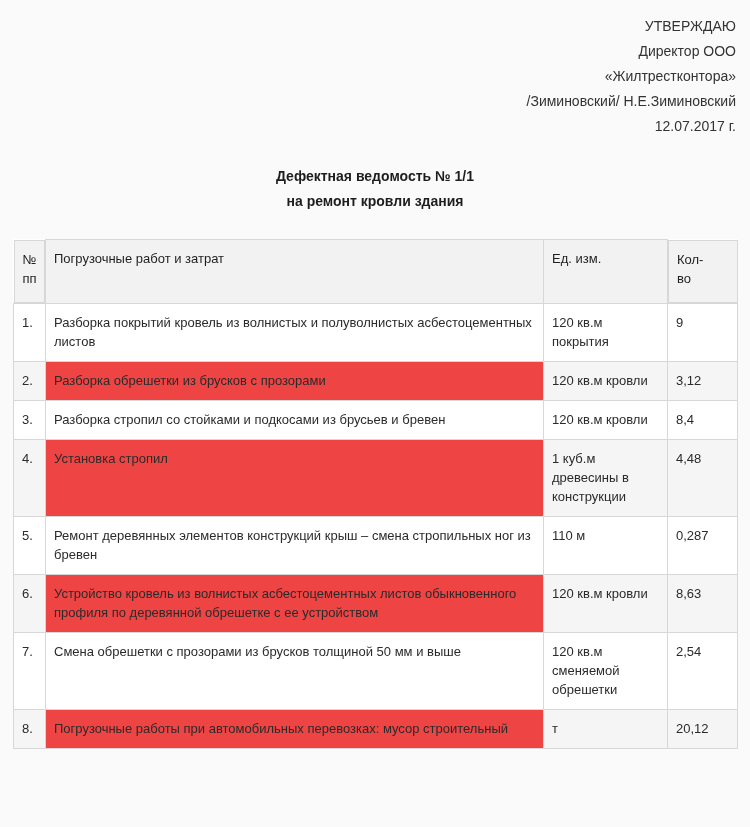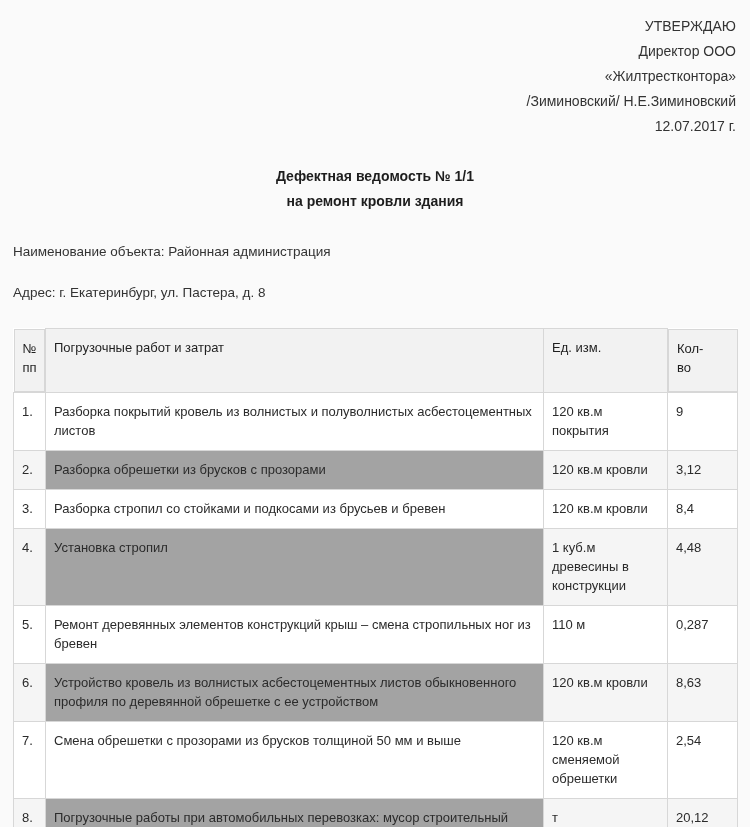--- a/index.html
+++ b/index.html
@@ -102,21 +102,21 @@
   td.cell-num {
     text-align: left;
     padding-left: 7px;
     padding-right: 2px;
     color: #2b2b2b;
   }
   td.cell-qty {
     padding-left: 8px;
   }
   tbody tr.row-alt > td {
-    background: #a3a3a3;
+    background: #ef4444;
   }
   tbody tr > td {
     background: #ffffff;
   }
   tbody tr.row-alt > td.cell-num,
   tbody tr.row-alt > td.cell-unit,
   tbody tr.row-alt > td.cell-qty {
     background: #f5f5f5;
   }
   .unit-text {
@@ -135,24 +135,20 @@
     <span class="approval-line">«Жилтрестконтора»</span>
     <span class="approval-line">/Зиминовский/ Н.Е.Зиминовский</span>
     <span class="approval-line">12.07.2017 г.</span>
   </div>
 
   <div class="doc-title">
     <span class="title-line">Дефектная ведомость № 1/1</span>
     <span class="title-line">на ремонт кровли здания</span>
   </div>
 
-  <div class="meta">
-    <span class="meta-line">Наименование объекта: Районная администрация</span>
-    <span class="meta-line">Адрес: г. Екатеринбург, ул. Пастера, д. 8</span>
-  </div>
 
   <div class="table-wrap">
     <table class="defect-table">
       <colgroup>
         <col class="c-num">
         <col class="c-name">
         <col class="c-unit">
         <col class="c-qty">
       </colgroup>
       <thead>

